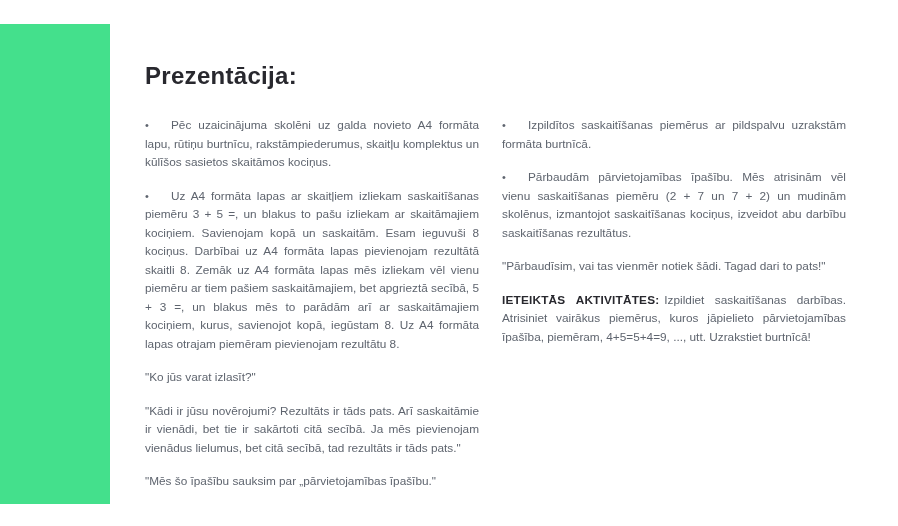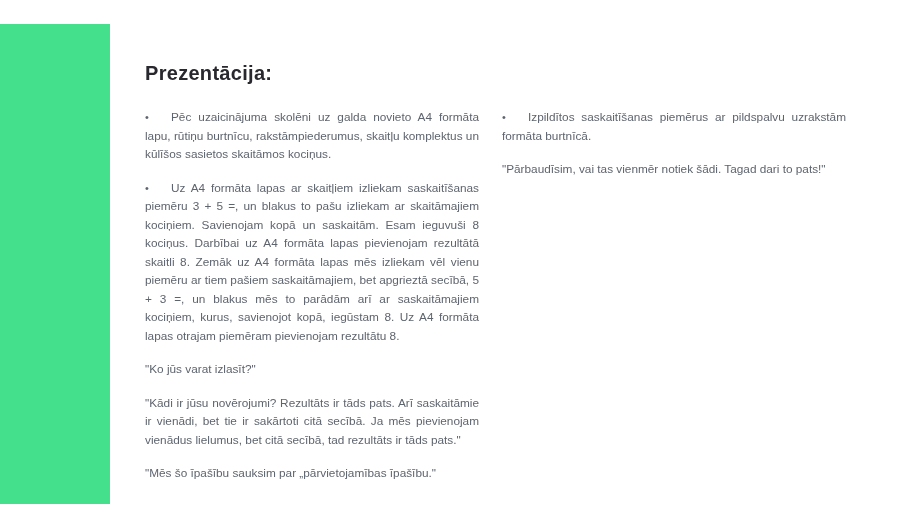--- a/index.html
+++ b/index.html
@@ -23,42 +23,42 @@
     top: 24px;
     width: 110px;
     height: 480px;
     background: var(--accent-green, #44E08C);
   }
   .title {
     position: absolute;
     left: 145px;
     top: 62px;
     margin: 0;
-    font-size: 20px;
+    font-size: 24px;
     font-weight: 700;
     letter-spacing: 0.3px;
     color: var(--title-color, #28282E);
   }
   .columns {
     position: absolute;
     left: 145px;
     top: 104px;
     width: 701px;
     display: flex;
     gap: 23px;
   }
   .col {
     font-size: 11.8px;
     line-height: 18.5px;
     color: var(--body-text-color, #5E646E);
     text-align: justify;
   }
   .col-left  { width: 334px; }
   .col-right { width: 344px; }
-  .para { margin: 4px 0 15px 0; }
+  .para { margin: 12px 0 15px 0; }
   .para:last-child { margin-bottom: 0; }
   .bullet {
     display: inline-block;
     width: 26px;
     font-size: 11px;
     vertical-align: baseline;
   }
   .activities-label {
     font-weight: 700;
     color: var(--title-color, #28282E);
@@ -78,16 +78,18 @@
   <div class="col col-left">
     <p class="para"><span class="bullet">•</span><span>Pēc uzaicinājuma skolēni uz galda novieto A4 formāta lapu, rūtiņu burtnīcu, rakstāmpiederumus, skaitļu komplektus un kūlīšos sasietos skaitāmos kociņus.</span></p>
     <p class="para"><span class="bullet">•</span><span>Uz A4 formāta lapas ar skaitļiem izliekam saskaitīšanas piemēru 3 + 5 =, un blakus to pašu izliekam ar skaitāmajiem kociņiem. Savienojam kopā un saskaitām. Esam ieguvuši 8 kociņus. Darbībai uz A4 formāta lapas pievienojam rezultātā skaitli 8. Zemāk uz A4 formāta lapas mēs izliekam vēl vienu piemēru ar tiem pašiem saskaitāmajiem, bet apgrieztā secībā, 5 + 3 =, un blakus mēs to parādām arī ar saskaitāmajiem kociņiem, kurus, savienojot kopā, iegūstam 8. Uz A4 formāta lapas otrajam piemēram pievienojam rezultātu 8.</span></p>
     <p class="para"><span>"Ko jūs varat izlasīt?"</span></p>
     <p class="para"><span>"Kādi ir jūsu novērojumi? Rezultāts ir tāds pats. Arī saskaitāmie ir vienādi, bet tie ir sakārtoti citā secībā. Ja mēs pievienojam vienādus lielumus, bet citā secībā, tad rezultāts ir tāds pats."</span></p>
     <p class="para"><span>"Mēs šo īpašību sauksim par „pārvietojamības īpašību."</span></p>
   </div>
 
   <div class="col col-right">
     <p class="para"><span class="bullet">•</span><span>Izpildītos saskaitīšanas piemērus ar pildspalvu uzrakstām formāta burtnīcā.</span></p>
+    <p class="para"><span class="bullet">•</span><span>Pārbaudām pārvietojamības īpašību. Mēs atrisinām vēl vienu saskaitīšanas piemēru (2 + 7 un 7 + 2) un mudinām skolēnus, izmantojot saskaitīšanas kociņus, izveidot abu darbību saskaitīšanas rezultātus.</span></p>
     <p class="para"><span>"Pārbaudīsim, vai tas vienmēr notiek šādi. Tagad dari to pats!"</span></p>
+    <p class="para"><span class="activities-label">IETEIKTĀS AKTIVITĀTES:</span><span>Izpildiet saskaitīšanas darbības. Atrisiniet vairākus piemērus, kuros jāpielieto pārvietojamības īpašība, piemēram, 4+5=5+4=9, ..., utt. Uzrakstiet burtnīcā!</span></p>
   </div>
 
 </div>
 
 </body></html>

